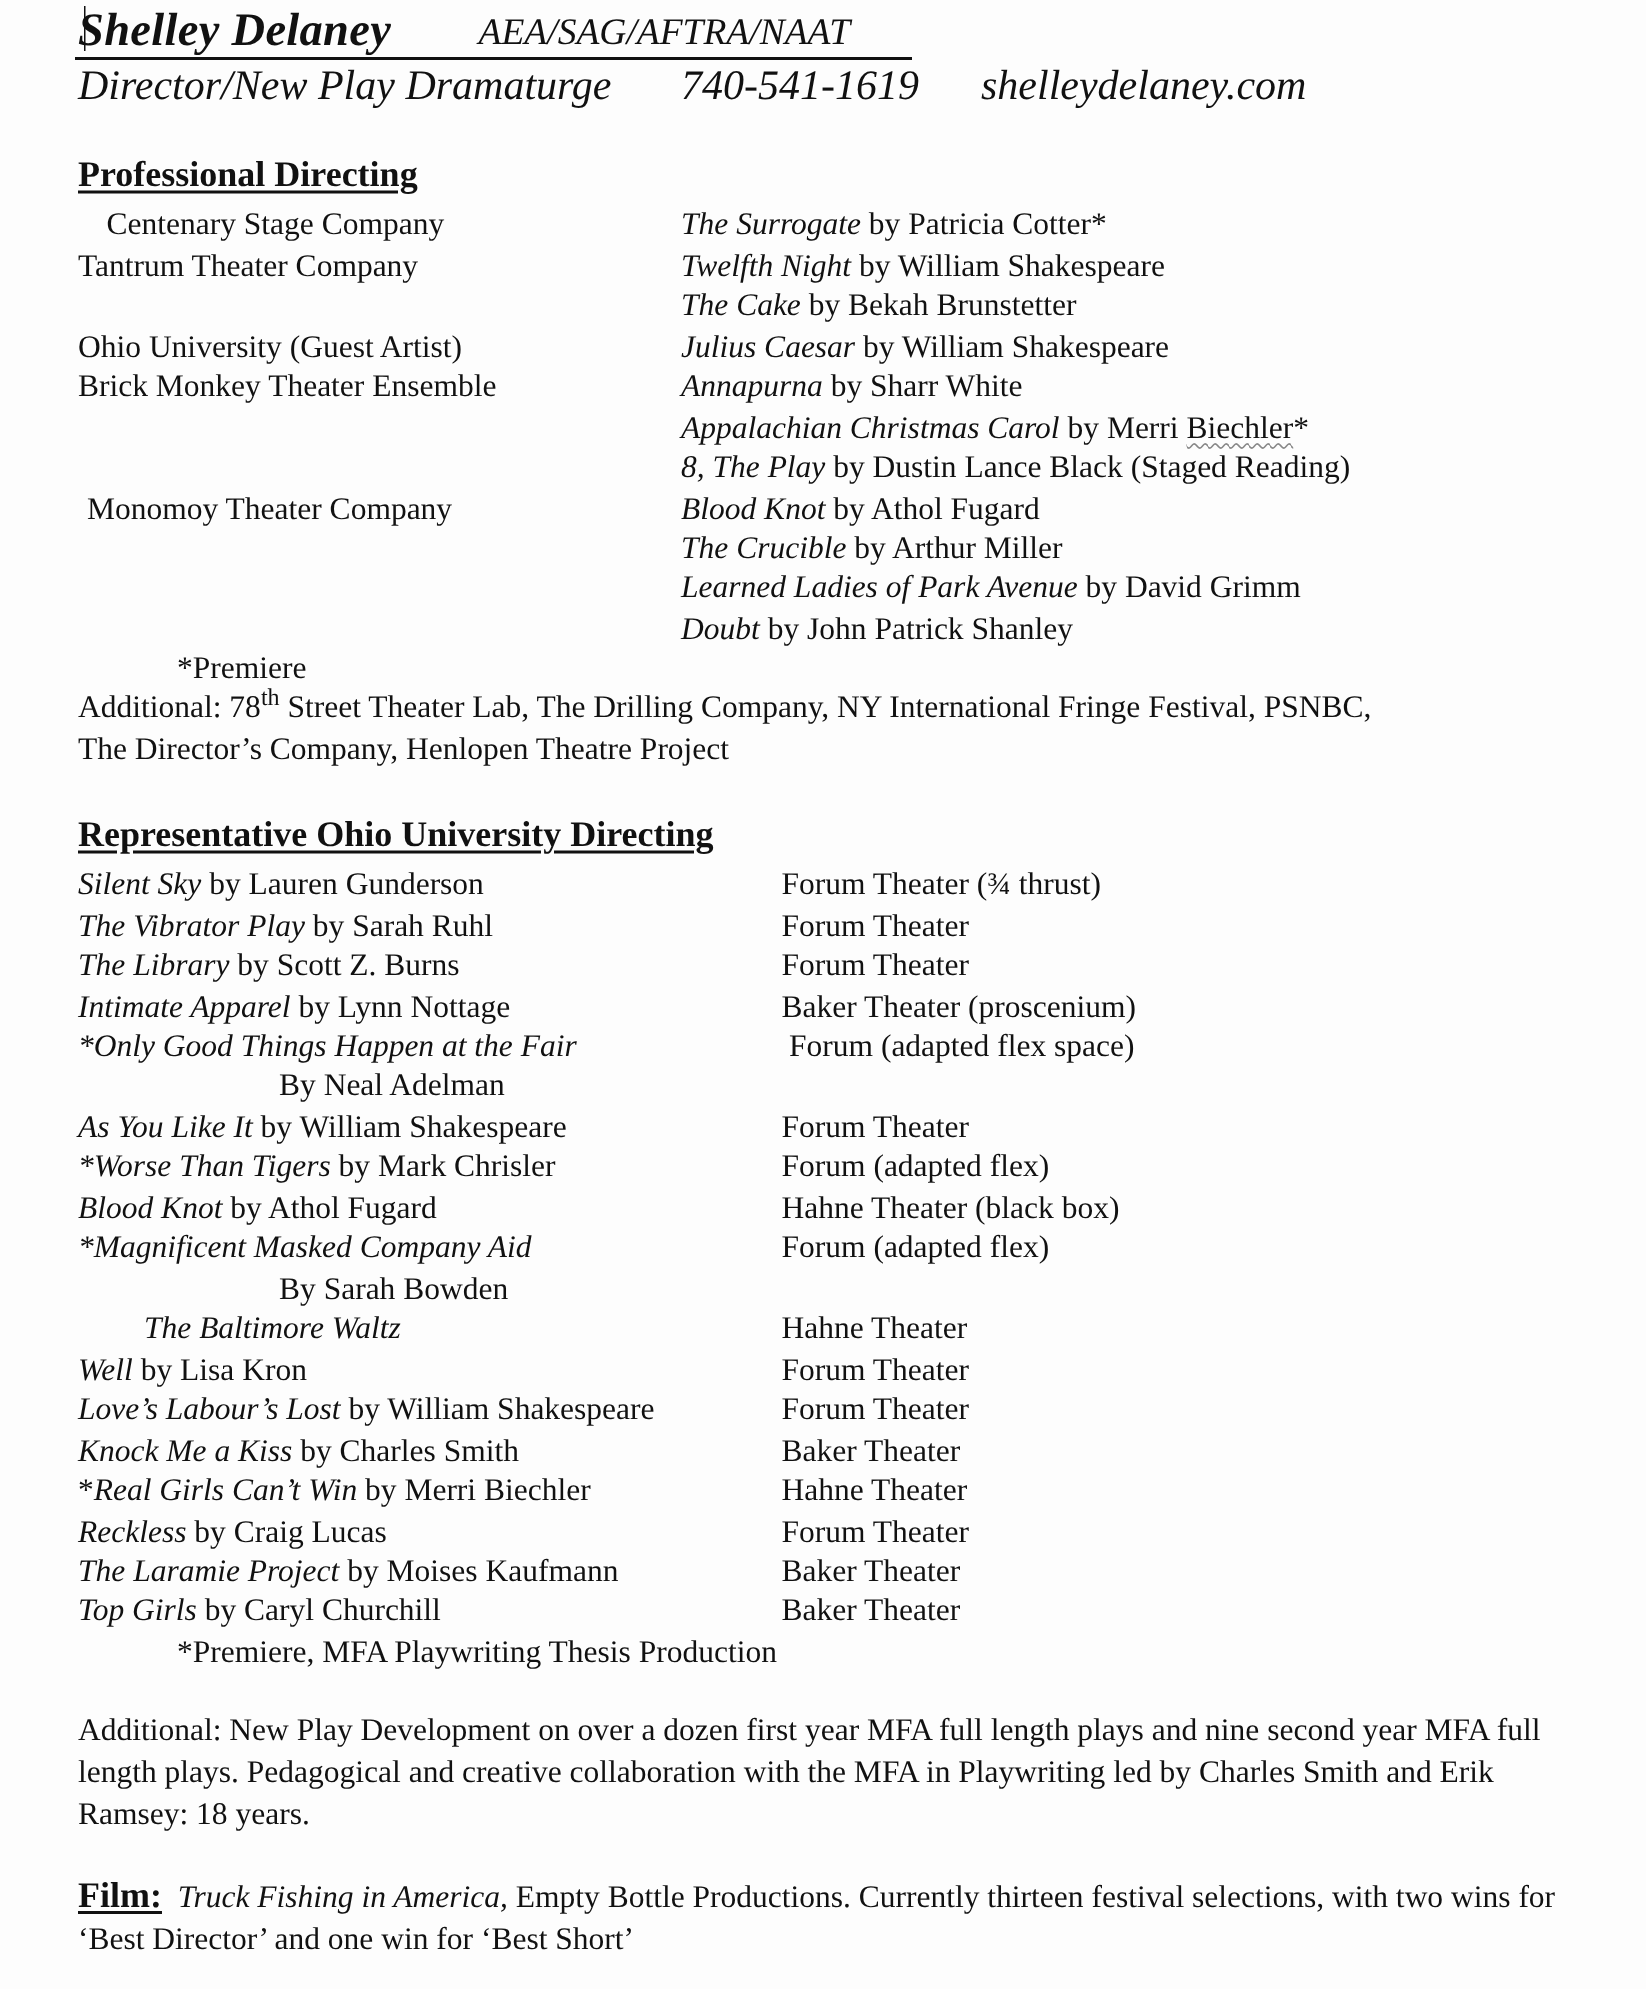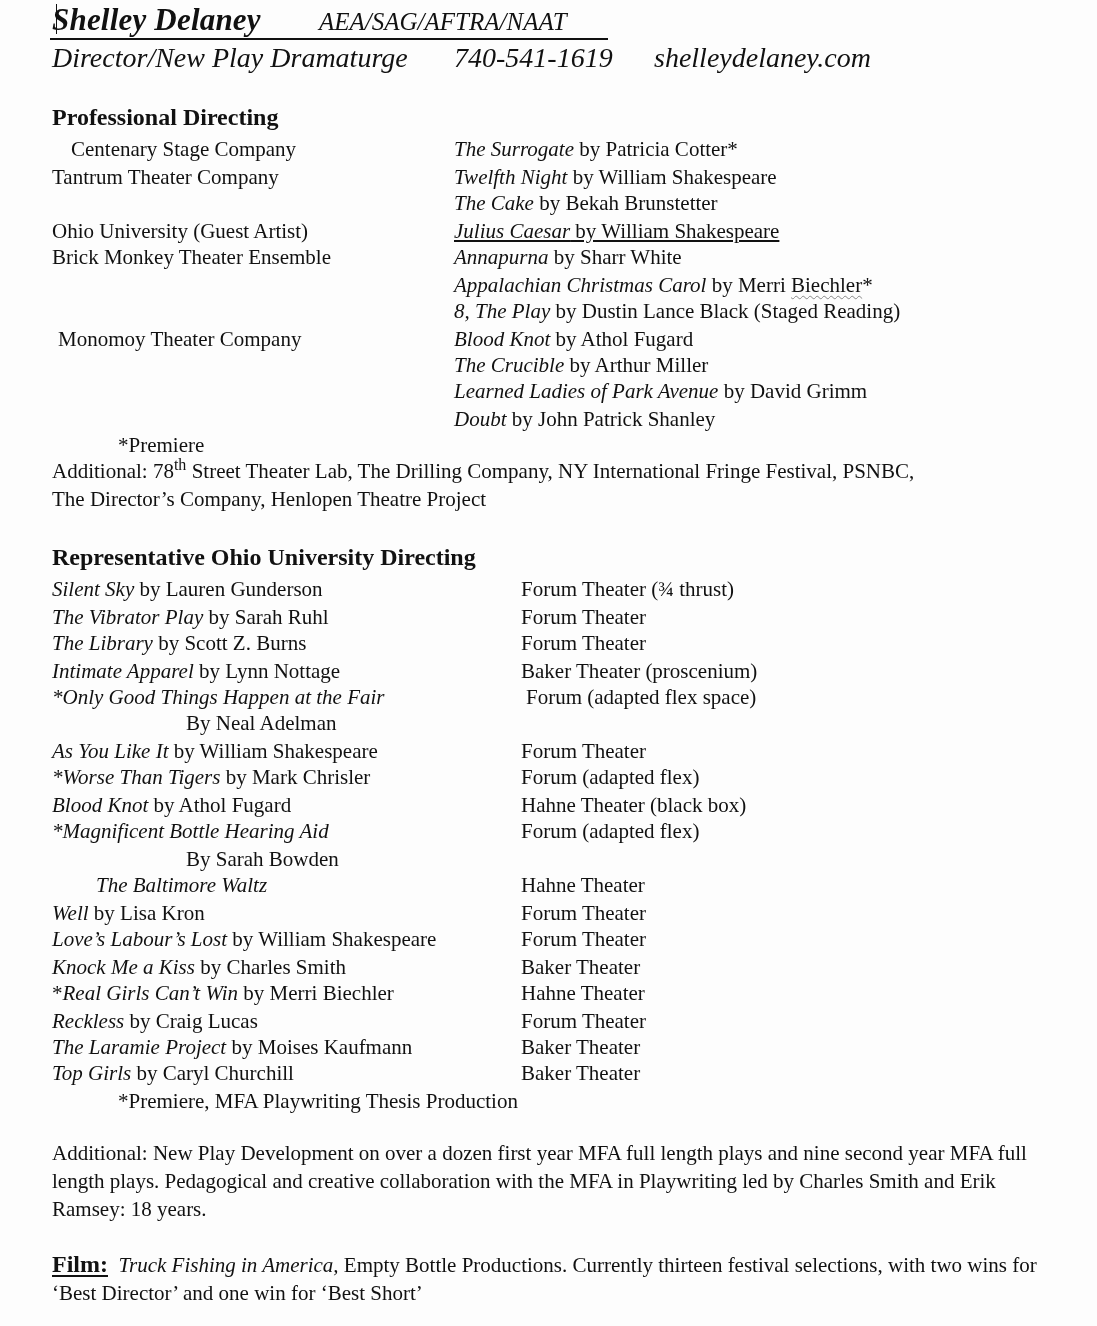--- a/index.html
+++ b/index.html
@@ -14,21 +14,21 @@
     font-family: "Liberation Serif", serif; letter-spacing: 0.2px;
   }
   .unions {
     left: 319px; top: 8px; font-size: 25px; font-style: italic;
     font-family: "Liberation Serif", serif;
   }
   .header-rule { position: absolute; left: 50px; top: 38px; width: 558px; height: 2px; background: #111; }
   .cursor { position: absolute; left: 56px; top: 4px; width: 1px; height: 30px; background: #111; }
   .hl2 { top: 42px; font-size: 28px; font-style: italic; font-family: "Liberation Serif", serif; }
   .section-title {
-    font-size: 24px; font-weight: bold; text-decoration-thickness: 2px;
+    font-size: 24px; font-weight: bold; text-decoration: underline; text-decoration-thickness: 2px;
     text-underline-offset: 3px; font-family: "Liberation Serif", serif;
   }
   .line { font-size: 21px; font-family: "Liberation Serif", serif; line-height: 26px; }
   .it { font-style: italic; }
   sup { font-size: 16px; line-height: 0; vertical-align: super; }
   .spell { text-decoration: underline wavy #888; text-decoration-thickness: 1px; text-underline-offset: 3px; }
   .para { position: absolute; left: 52px; width: 1010px; font-size: 21px; line-height: 28px; font-family: "Liberation Serif", serif; }
   .film-label { font-weight: bold; font-size: 24px; text-decoration: underline; text-decoration-thickness: 2px; text-underline-offset: 3px; }
 </style>
 </head>
@@ -47,21 +47,21 @@
     <div class="abs line" style="left:52px; top:136px;margin-left:19px;">Centenary Stage Company</div>
     <div class="abs line" style="left:52px; top:164px;">Tantrum Theater Company</div>
     <div class="abs line" style="left:52px; top:218px;">Ohio University (Guest Artist)</div>
     <div class="abs line" style="left:52px; top:244px;">Brick Monkey Theater Ensemble</div>
     <div class="abs line" style="left:58px; top:326px;">Monomoy Theater Company</div>
   </div>
 <div id="prof-productions">
     <div class="abs line" style="left:454px; top:136px;"><span class="it">The Surrogate</span><span> by Patricia Cotter*</span></div>
     <div class="abs line" style="left:454px; top:164px;"><span class="it">Twelfth Night</span><span> by William Shakespeare</span></div>
     <div class="abs line" style="left:454px; top:190px;"><span class="it">The Cake</span><span> by Bekah Brunstetter</span></div>
-    <div class="abs line" style="left:454px; top:218px;text-decoration:underline;"><span class="it">Julius Caesar</span><span> by William Shakespeare</span></div>
+    <div class="abs line" style="left:454px; top:218px;"><span class="it">Julius Caesar</span><span> by William Shakespeare</span></div>
     <div class="abs line" style="left:454px; top:244px;"><span class="it">Annapurna</span><span> by Sharr White</span></div>
     <div class="abs line" style="left:454px; top:272px;"><span class="it">Appalachian Christmas Carol</span><span> by Merri </span><span class="spell">Biechler</span><span>*</span></div>
     <div class="abs line" style="left:454px; top:298px;"><span class="it">8, The Play</span><span> by Dustin Lance Black (Staged Reading)</span></div>
     <div class="abs line" style="left:454px; top:326px;"><span class="it">Blood Knot</span><span> by Athol Fugard</span></div>
     <div class="abs line" style="left:454px; top:352px;"><span class="it">The Crucible</span><span> by Arthur Miller</span></div>
     <div class="abs line" style="left:454px; top:378px;"><span class="it">Learned Ladies of Park Avenue</span><span> by David Grimm</span></div>
     <div class="abs line" style="left:454px; top:406px;"><span class="it">Doubt</span><span> by John Patrick Shanley</span></div>
   </div>
 <div class="abs line" style="left:118px; top:432px;">*Premiere</div>
 <div class="abs line" style="left:52px; top:458px;">
@@ -81,21 +81,21 @@
     <div class="abs line" style="left:521px; top:658px;">Baker Theater (proscenium)</div>
     <div class="abs line" style="left:52px; top:684px;"><span class="it">*Only Good Things Happen at the Fair</span></div>
     <div class="abs line" style="left:526px; top:684px;">Forum (adapted flex space)</div>
     <div class="abs line" style="left:186px; top:710px;"><span>By Neal Adelman</span></div>
     <div class="abs line" style="left:52px; top:738px;"><span class="it">As You Like It</span><span> by William Shakespeare</span></div>
     <div class="abs line" style="left:521px; top:738px;">Forum Theater</div>
     <div class="abs line" style="left:52px; top:764px;"><span class="it">*Worse Than Tigers</span><span> by Mark Chrisler</span></div>
     <div class="abs line" style="left:521px; top:764px;">Forum (adapted flex)</div>
     <div class="abs line" style="left:52px; top:792px;"><span class="it">Blood Knot</span><span> by Athol Fugard</span></div>
     <div class="abs line" style="left:521px; top:792px;">Hahne Theater (black box)</div>
-    <div class="abs line" style="left:52px; top:818px;"><span class="it">*Magnificent Bottle Hearing Aid</span></div>
+    <div class="abs line" style="left:52px; top:818px;"><span class="it">*Magnificent Masked Company Aid</span></div>
     <div class="abs line" style="left:521px; top:818px;">Forum (adapted flex)</div>
     <div class="abs line" style="left:186px; top:846px;"><span>By Sarah Bowden</span></div>
     <div class="abs line" style="left:52px; top:872px;margin-left:44px;"><span class="it">The Baltimore Waltz</span></div>
     <div class="abs line" style="left:521px; top:872px;">Hahne Theater</div>
     <div class="abs line" style="left:52px; top:900px;"><span class="it">Well</span><span> by Lisa Kron</span></div>
     <div class="abs line" style="left:521px; top:900px;">Forum Theater</div>
     <div class="abs line" style="left:52px; top:926px;"><span class="it">Love’s Labour’s Lost</span><span> by William Shakespeare</span></div>
     <div class="abs line" style="left:521px; top:926px;">Forum Theater</div>
     <div class="abs line" style="left:52px; top:954px;"><span class="it">Knock Me a Kiss</span><span> by Charles Smith</span></div>
     <div class="abs line" style="left:521px; top:954px;">Baker Theater</div>

